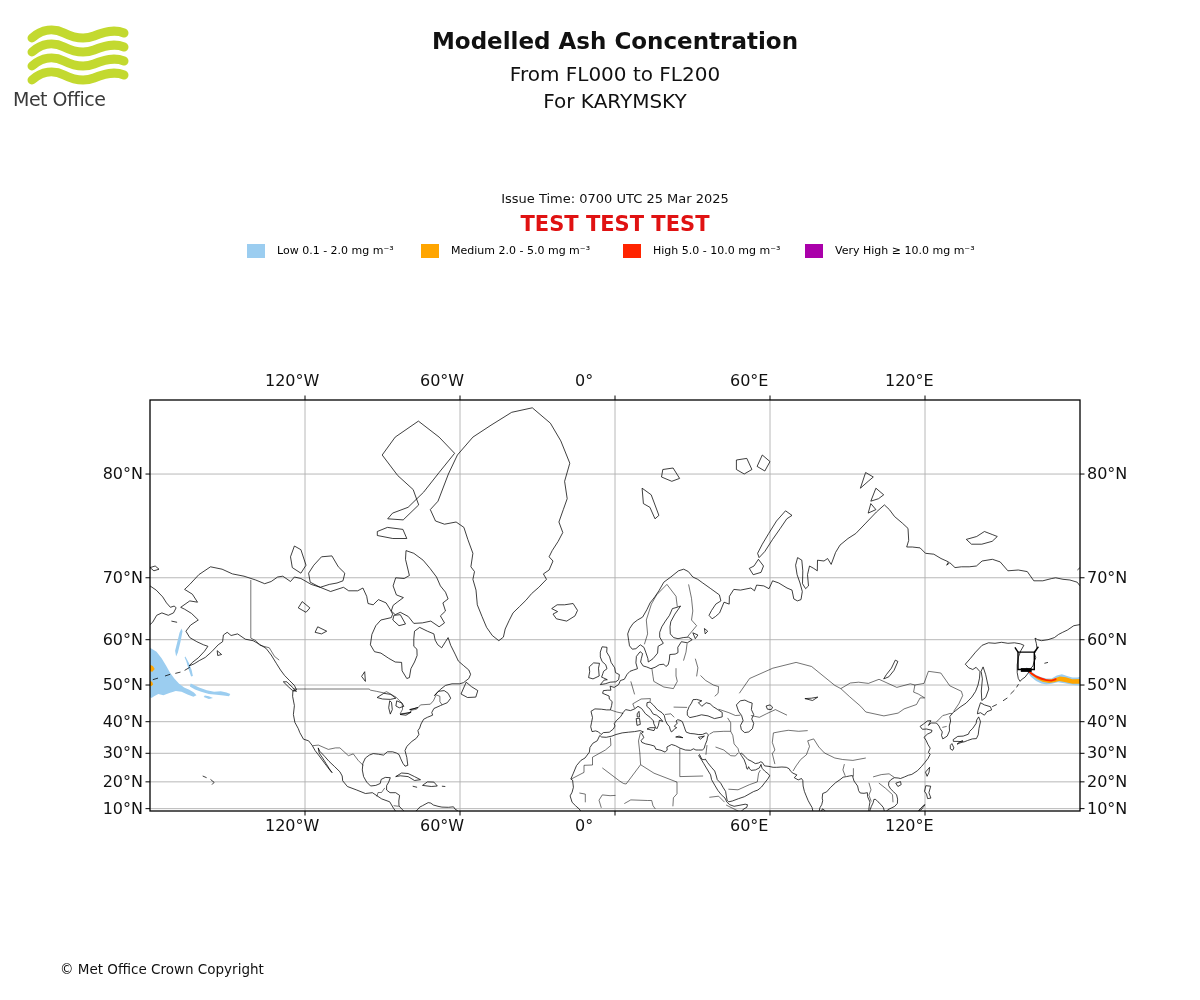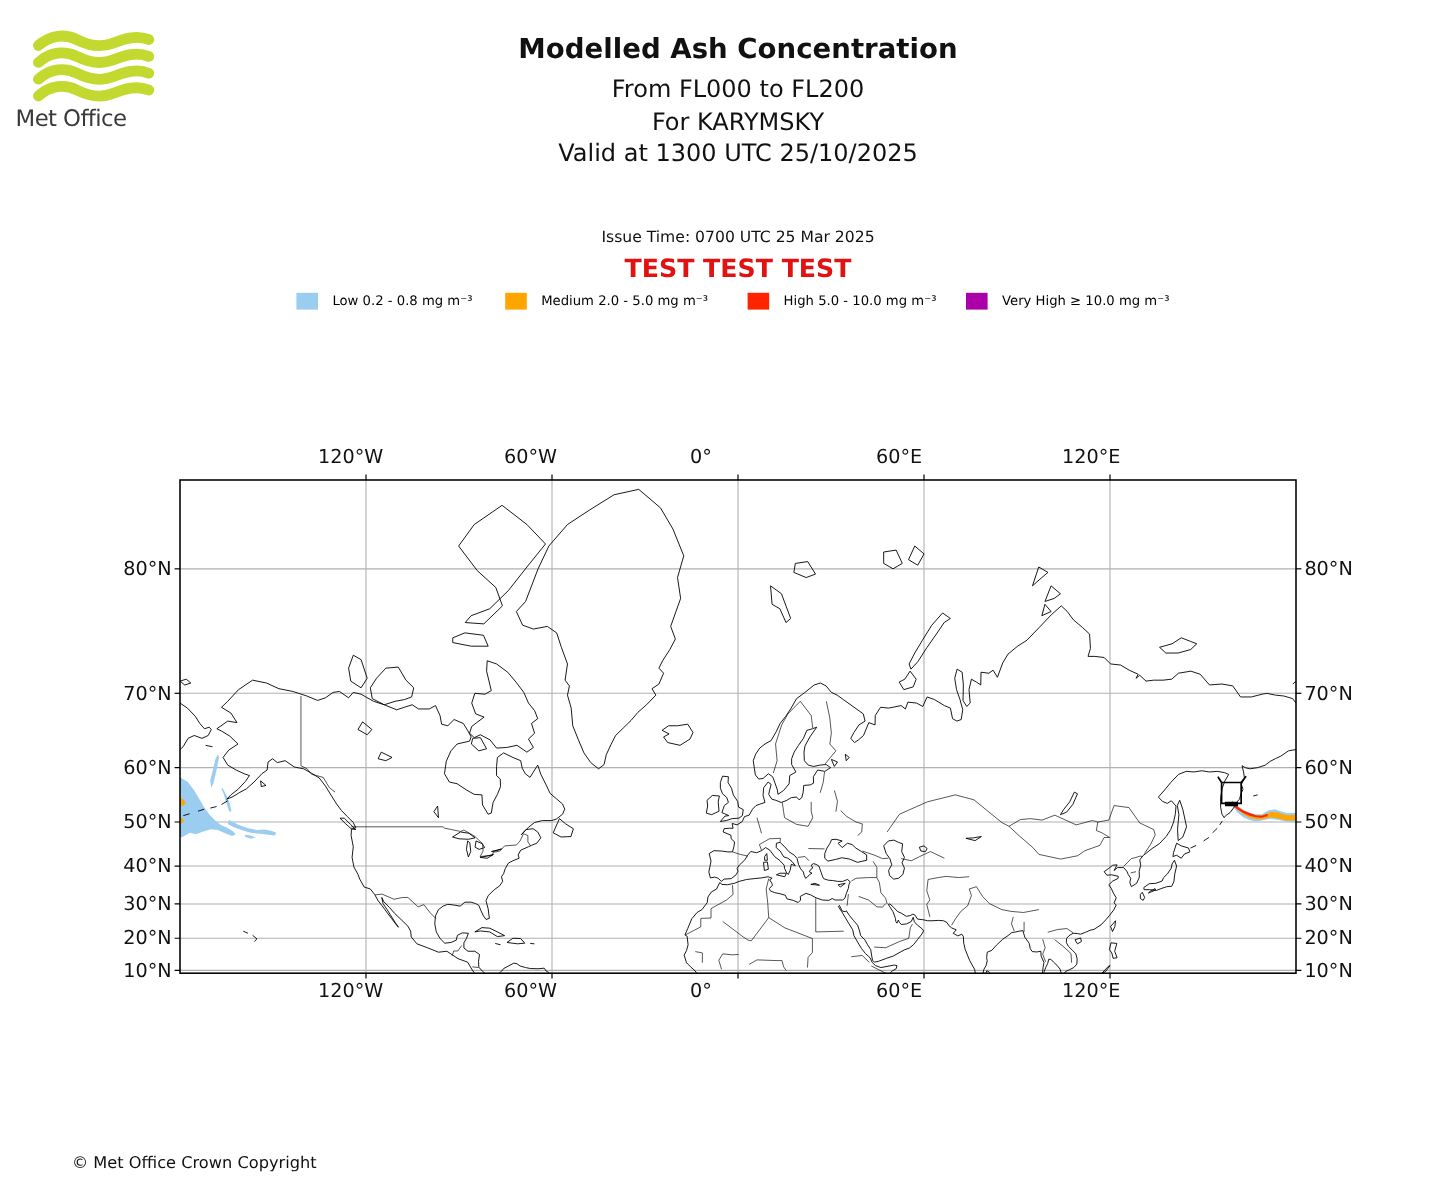--- a/index.html
+++ b/index.html
@@ -36,29 +36,28 @@
       <path d="M18,42 C28,33 40,32 50,37 C60,42 70,44 80,40 C90,36 100,33 110,37"></path>
       <path d="M18,56 C28,47 40,46 50,51 C60,56 70,58 80,54 C90,50 100,47 110,51"></path>
     </g>
   </svg>
   <div class="logo-brand">Met Office</div>
 
   <div class="hdr title">Modelled Ash Concentration</div>
   <div class="hdr subtitles">
     <div>From FL000 to FL200</div>
     <div>For KARYMSKY</div>
-    <div>Valid at 1300 UTC 25/10/2025</div>
   </div>
   <div class="hdr issue">Issue Time: 0700 UTC 25 Mar 2025</div>
   <div class="hdr watermark" style="color: rgb(224, 18, 18);">TEST TEST TEST</div>
 
   <div class="legend">
     <div class="legend-item" style="left:247px">
       <span class="legend-swatch" style="background: rgb(155, 205, 240);"></span>
-      <span class="legend-label">Low 0.2 - 0.8 mg m⁻³</span>
+      <span class="legend-label">Low 0.1 - 2.0 mg m⁻³</span>
     </div>
     <div class="legend-item" style="left:421px">
       <span class="legend-swatch" style="background: rgb(255, 165, 0);"></span>
       <span class="legend-label">Medium 2.0 - 5.0 mg m⁻³</span>
     </div>
     <div class="legend-item" style="left:623px">
       <span class="legend-swatch" style="background: rgb(255, 36, 0);"></span>
       <span class="legend-label">High 5.0 - 10.0 mg m⁻³</span>
     </div>
     <div class="legend-item" style="left:805px">

